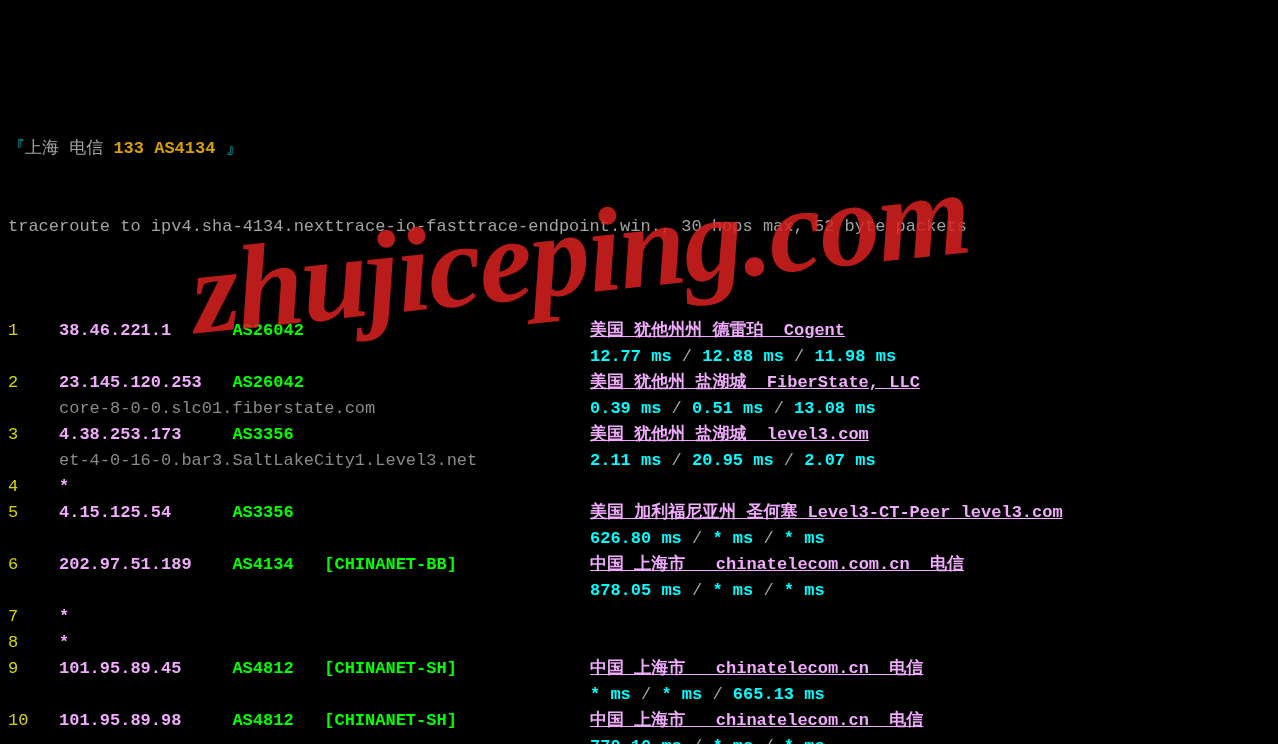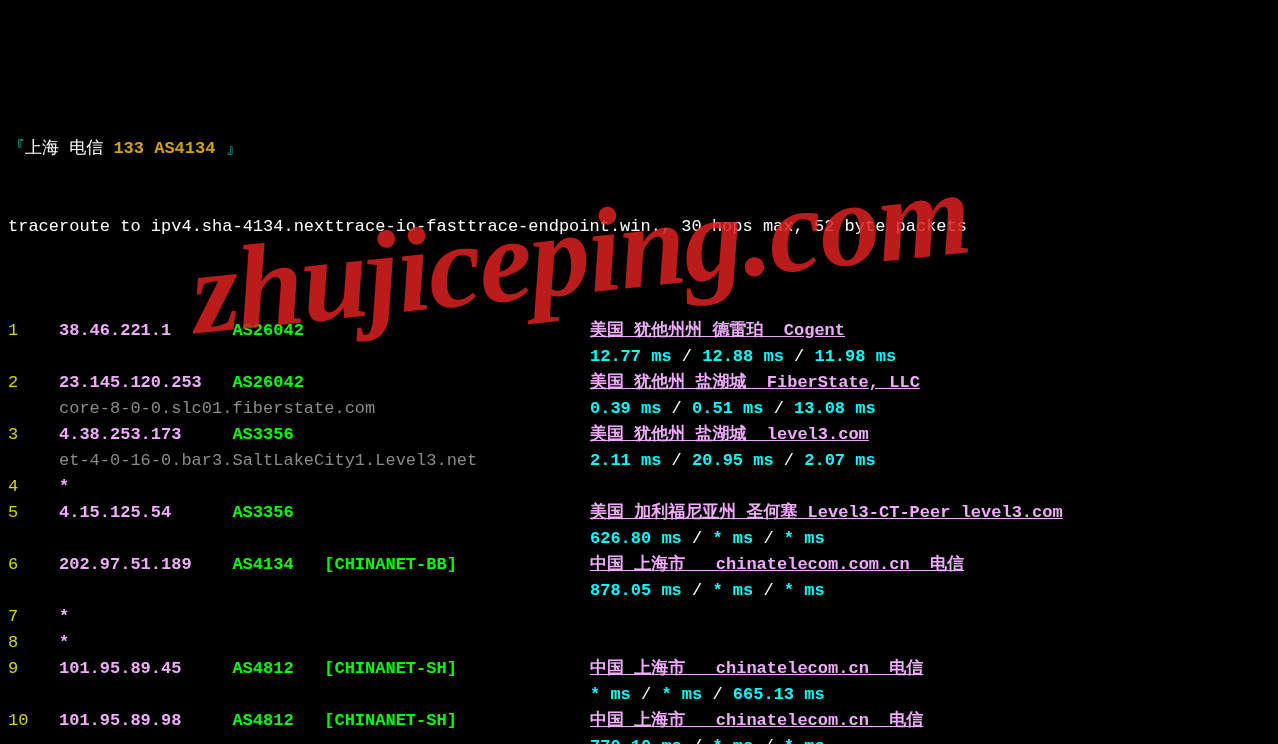--- a/index.html
+++ b/index.html
@@ -13,21 +13,21 @@
   body {
     font-family: "Consolas", "Menlo", "Courier New", monospace;
     font-size: 17px;
     line-height: 26px;
     color: #ccc;
     white-space: pre;
     padding: 6px 8px 8px 8px;
     position: relative;
   }
   .y  { color: #d5d500; }
-  .w  { color: #ffffff; }
+  .w  { color: #a3a3a3; }
   .wb { color: #f0abfc; font-weight: bold; }
   .gb { color: #00ff00; font-weight: bold; }
   .gr { color: #8a8a8a; }
   .c  { color: #00dddd; }
   .cb { color: #00ffff; font-weight: bold; }
   .or { color: #d7a000; font-weight: bold; }
   .line     { height: 26px; }
   .hopnum   { display: inline-block; width: 5ch; }
   .ipcol    { display: inline-block; width: 17ch; }
   .asncol   { display: inline-block; }

